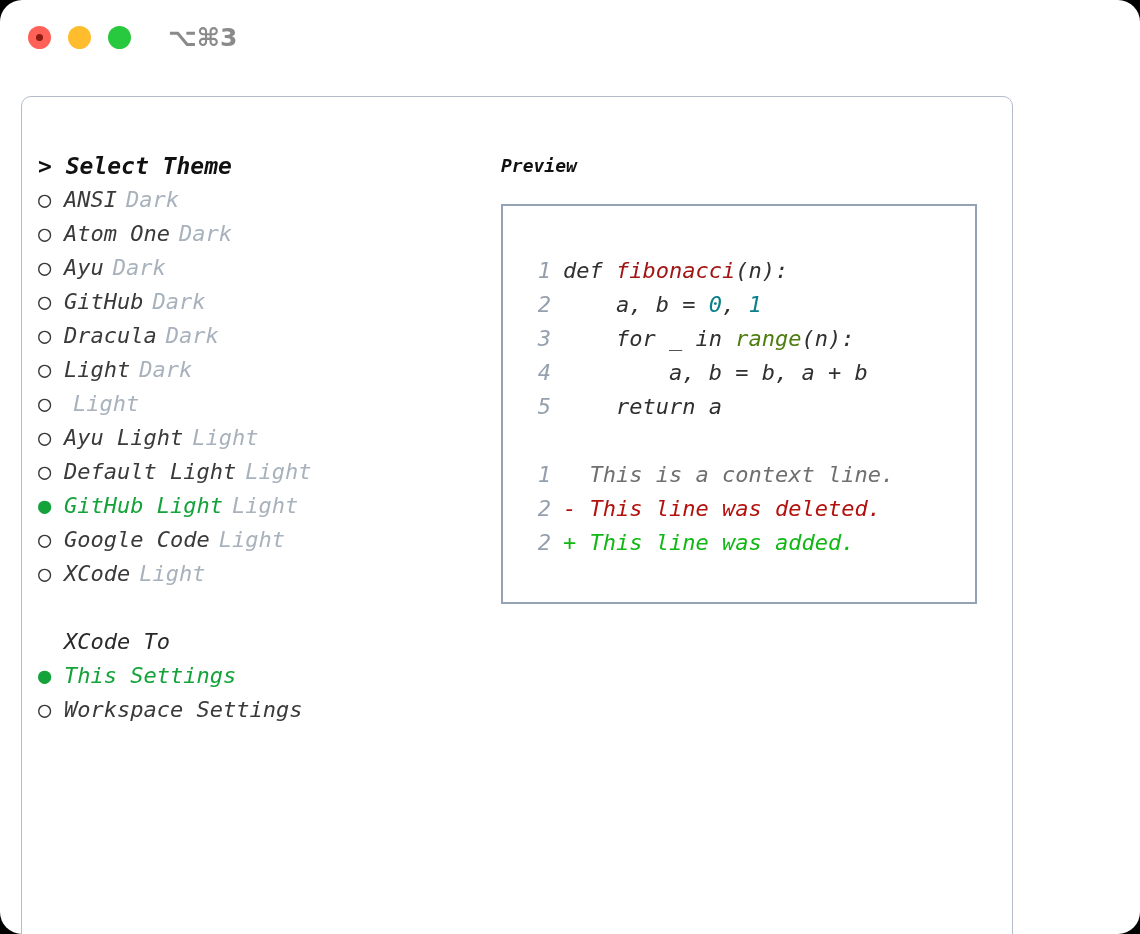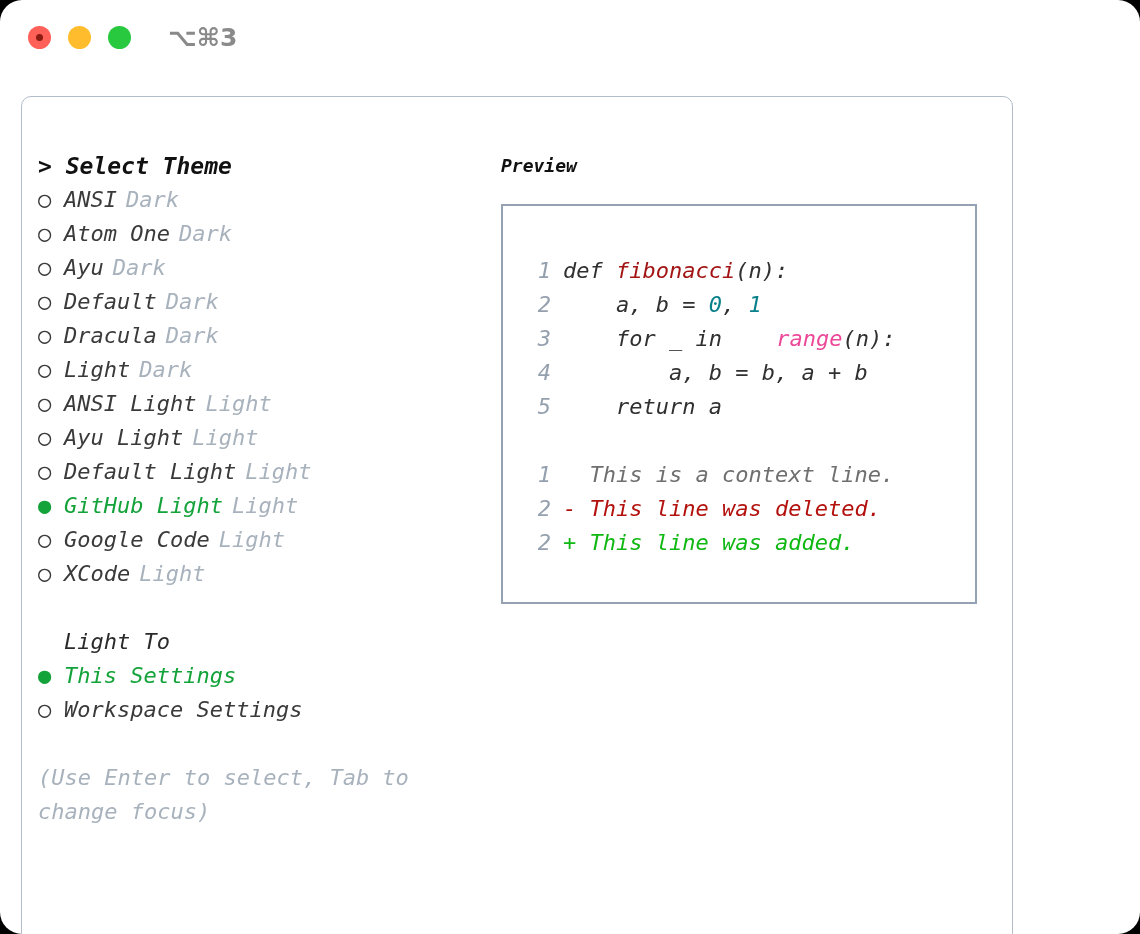--- a/index.html
+++ b/index.html
@@ -174,21 +174,21 @@
   .ln {
     width: 30px;
     flex: 0 0 30px;
     text-align: right;
     color: #95a0ae;
     margin-right: 12px;
   }
   .code-text { color: #303030; margin-top: 44px; }
   .tok-fn    { color: #a31515; text-align: center; }
   .tok-num   { color: #09808a; }
-  .tok-call  { color: #ec4899; margin-left: 41px; }
+  .tok-call  { color: #4d7c0f; }
   .gap-line  { height: 34px; }
 
   .diff-ctx  { color: #6f6f6f; }
   .diff-del  { color: #b3110d; }
   .diff-add  { color: #10b814; }
 </style>
 </head>
 <body>
 
 <div class="window">
@@ -205,44 +205,43 @@
   <div class="panel">
 
     <div class="left-col">
 
       <div class="section-title">&gt; Select Theme</div>
 
       <div id="theme-list">
           <div class="opt"><span class="bullet">○</span><span class="opt-name">ANSI</span><span class="opt-mode">Dark</span></div>
           <div class="opt"><span class="bullet">○</span><span class="opt-name">Atom One</span><span class="opt-mode">Dark</span></div>
           <div class="opt"><span class="bullet">○</span><span class="opt-name">Ayu</span><span class="opt-mode">Dark</span></div>
-          <div class="opt"><span class="bullet">○</span><span class="opt-name">Default</span><span class="opt-mode">Dark</span></div>
+          <div class="opt"><span class="bullet">○</span><span class="opt-name">GitHub</span><span class="opt-mode">Dark</span></div>
           <div class="opt"><span class="bullet">○</span><span class="opt-name">Dracula</span><span class="opt-mode">Dark</span></div>
           <div class="opt"><span class="bullet">○</span><span class="opt-name">Light</span><span class="opt-mode">Dark</span></div>
-          <div class="opt"><span class="bullet">○</span><span class="opt-name">ANSI Light</span><span class="opt-mode">Light</span></div>
+          <div class="opt"><span class="bullet">○</span><span class="opt-mode">Light</span></div>
           <div class="opt"><span class="bullet">○</span><span class="opt-name">Ayu Light</span><span class="opt-mode">Light</span></div>
           <div class="opt"><span class="bullet">○</span><span class="opt-name">Default Light</span><span class="opt-mode">Light</span></div>
           <div class="opt selected"><span class="bullet sel">●</span><span class="opt-name">GitHub Light</span><span class="opt-mode">Light</span></div>
           <div class="opt"><span class="bullet">○</span><span class="opt-name">Google Code</span><span class="opt-mode">Light</span></div>
           <div class="opt"><span class="bullet">○</span><span class="opt-name">XCode</span><span class="opt-mode">Light</span></div>
         </div>
 
       <div class="spacer-row"></div>
 
       <div class="subhead">
         <span class="bullet"> </span>
-        <span>Light To</span>
+        <span>XCode To</span>
       </div>
 
       <div id="apply-list">
           <div class="opt selected"><span class="bullet sel">●</span><span class="opt-name">This Settings</span></div>
           <div class="opt"><span class="bullet">○</span><span class="opt-name">Workspace Settings</span></div>
         </div>
 
-      <div class="hint">(Use Enter to select, Tab to change focus)</div>
     </div>
 
     <div class="right-col">
       <div class="preview-title">Preview</div>
 
       <div class="preview-box">
         <div id="code-sample">
             <div class="code-line"><span class="ln">1</span><span><span class="code-text"></span><span class="code-text">def </span><span class="tok-fn">fibonacci</span><span class="code-text">(n):</span></span></div>
             <div class="code-line"><span class="ln">2</span><span><span class="code-text">    </span><span class="code-text">a, b = </span><span class="tok-num">0</span><span class="code-text">, </span><span class="tok-num">1</span></span></div>
             <div class="code-line"><span class="ln">3</span><span><span class="code-text">    </span><span class="code-text">for _ in </span><span class="tok-call">range</span><span class="code-text">(n):</span></span></div>

